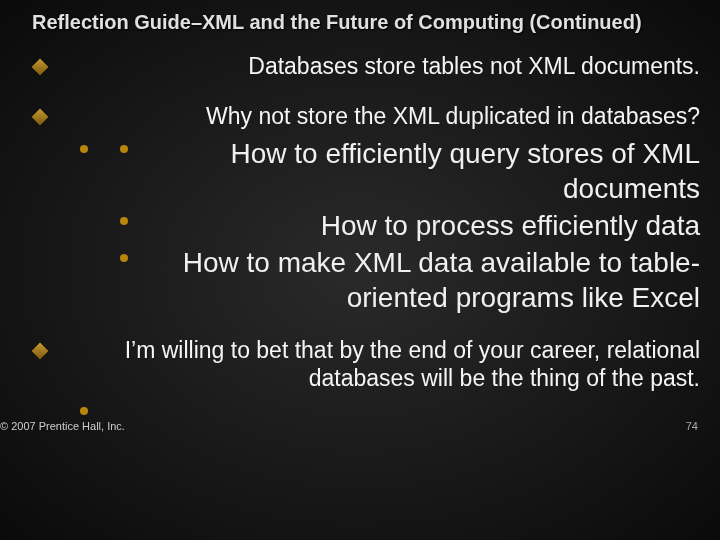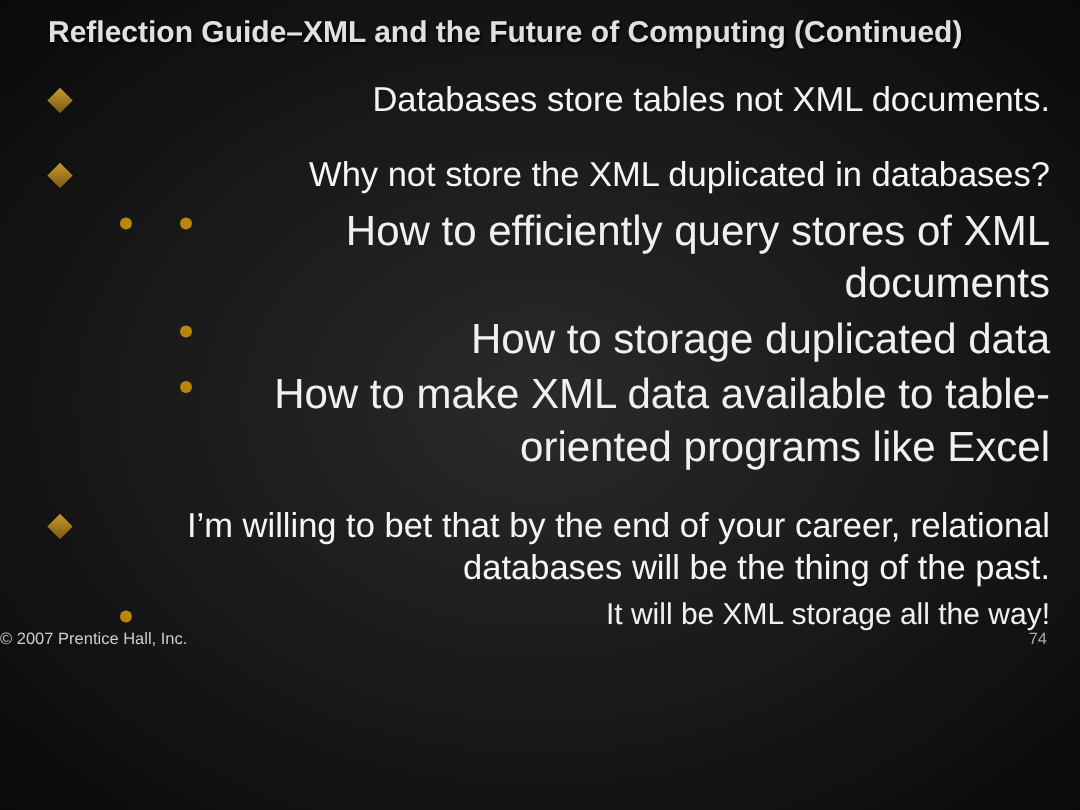--- a/index.html
+++ b/index.html
@@ -130,38 +130,37 @@
       <ul class="level2">
         <li>
           <span class="dot"></span>
           <ul class="level3">
             <li>
               <span class="dot"></span>
               <span>How to efficiently query stores of XML documents</span>
             </li>
             <li>
               <span class="dot"></span>
-              <span>How to storage duplicated data</span>
+              <span>How to process efficiently data</span>
             </li>
             <li>
               <span class="dot"></span>
               <span>How to make XML data available to table-oriented programs like Excel</span>
             </li>
           </ul>
         </li>
       </ul>
     </li>
 
     <li>
       <span class="diamond"></span>
       <span>I’m willing to bet that by the end of your career, relational databases will be the thing of the past.</span>
       <ul class="level2">
         <li>
           <span class="dot"></span>
-          <span>It will be XML storage all the way!</span>
         </li>
       </ul>
     </li>
 
   </ul>
 
   <div class="footer">
     <span class="copyright">© 2007 Prentice Hall, Inc.</span>
     <span class="pagenum">74</span>
   </div>

